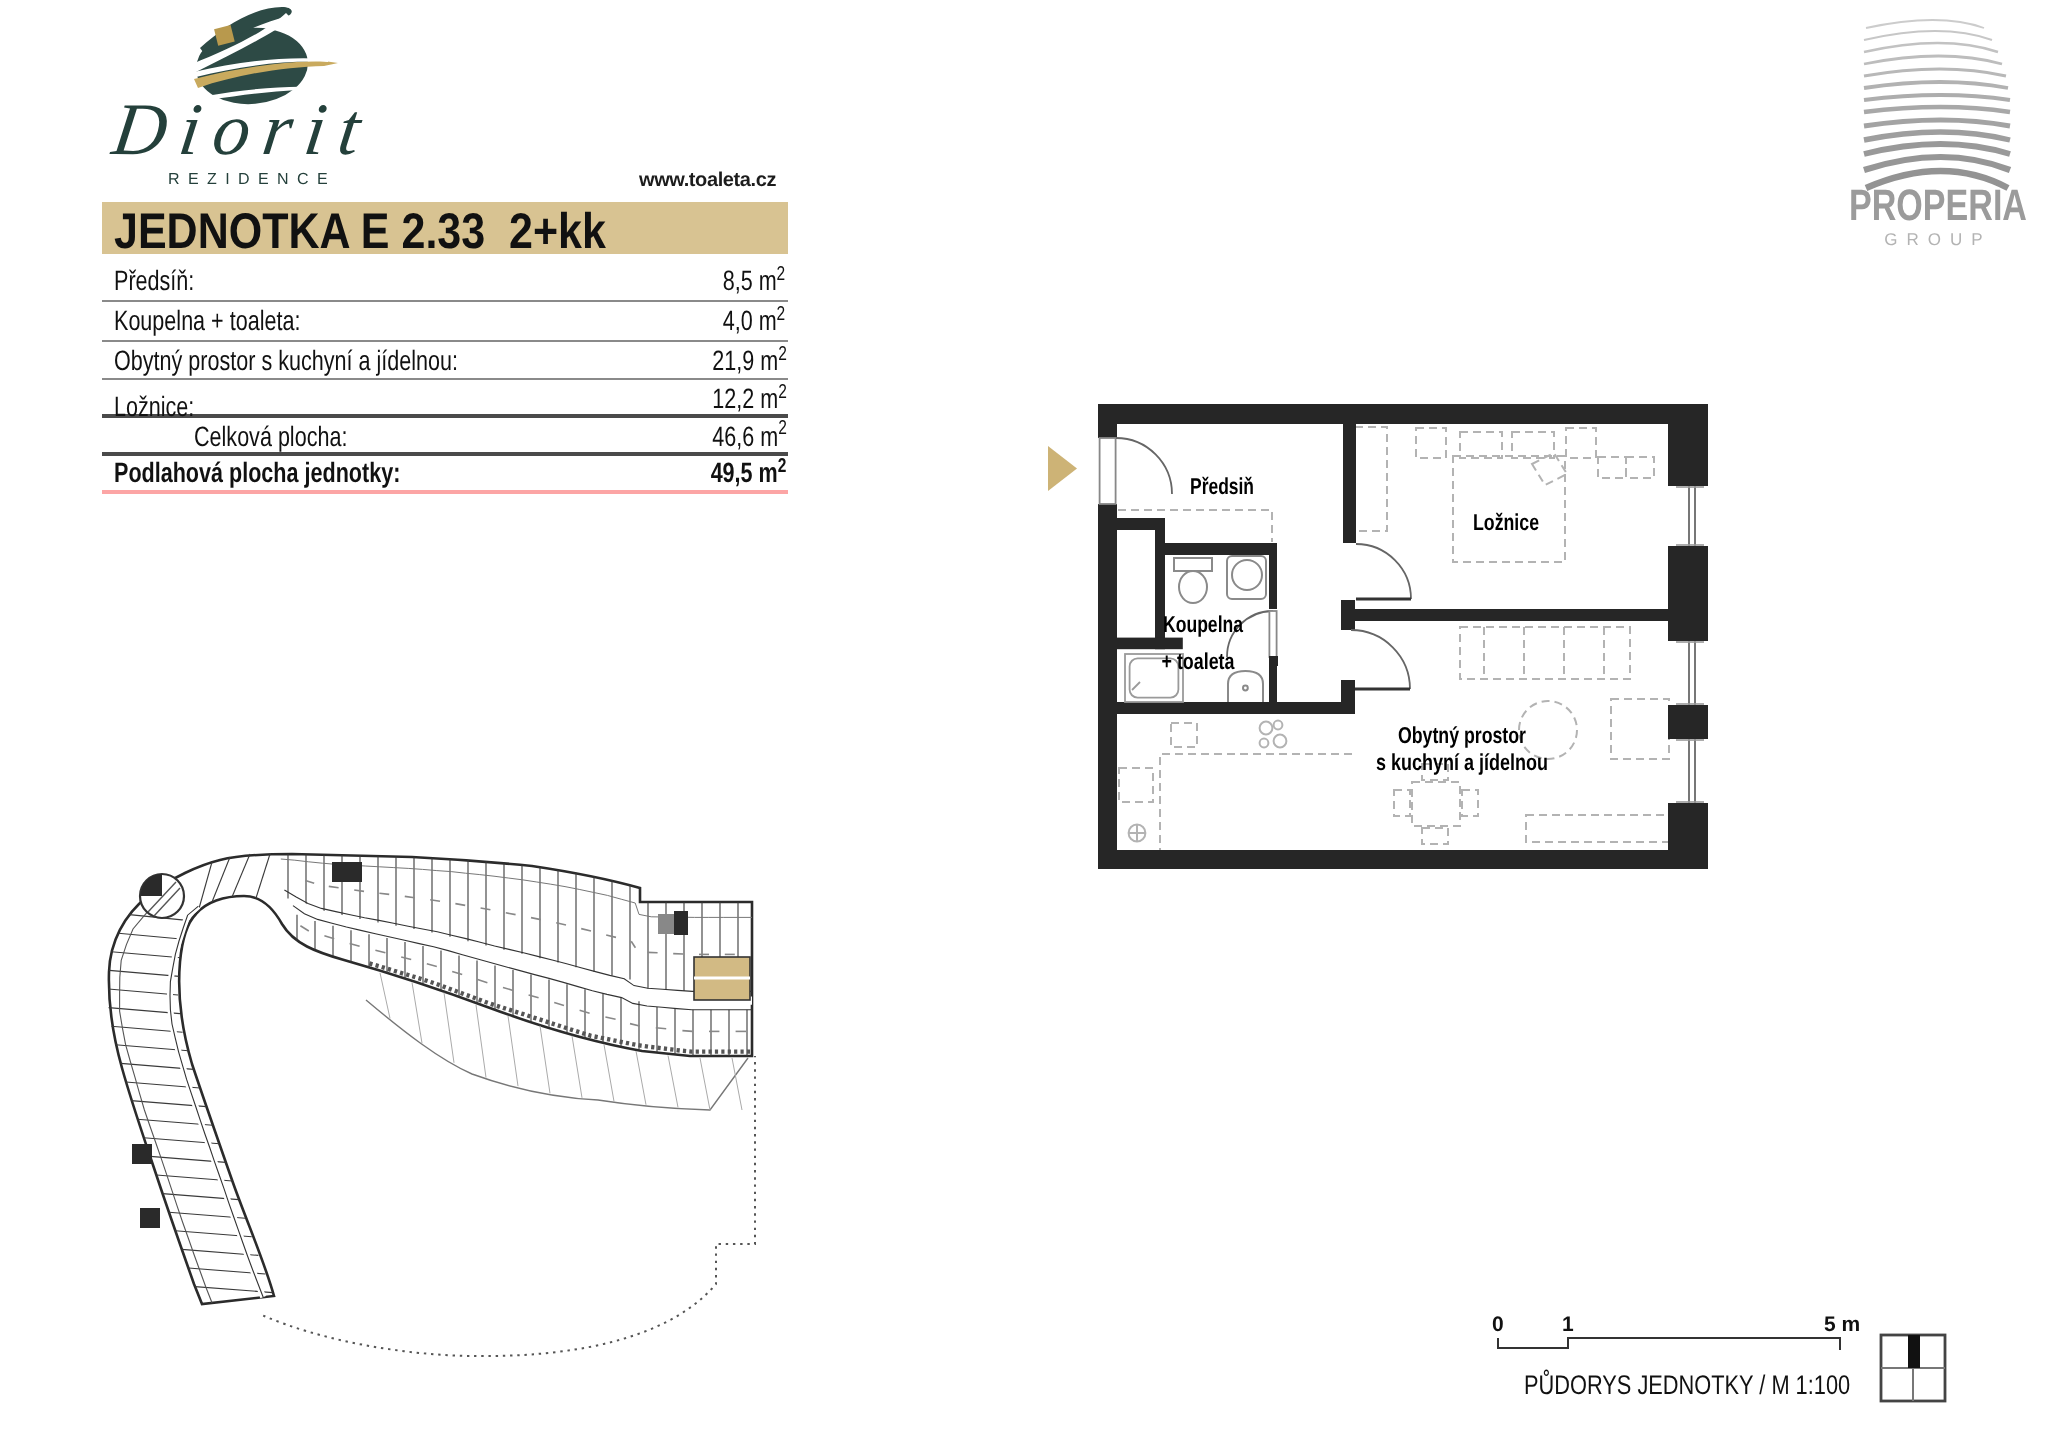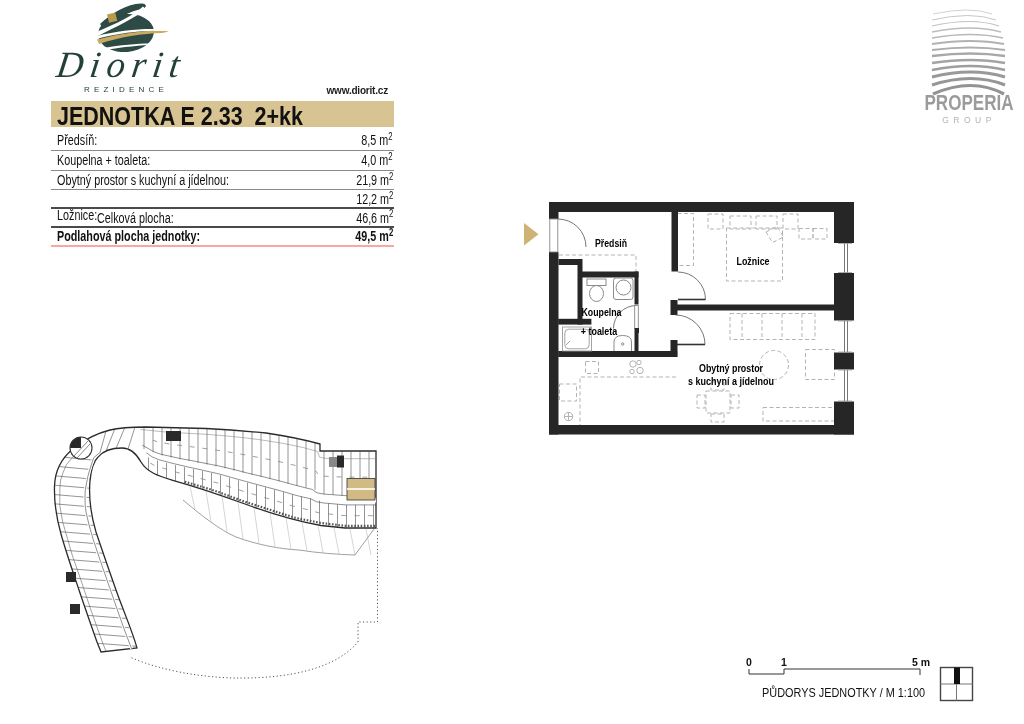--- a/index.html
+++ b/index.html
@@ -24,21 +24,21 @@
     <path d="M 57,36 C 80,30.5 103,28 124,29.5 L 124,31 C 103,30 80,33 58,38.5 Z" fill="#ffffff"></path>
     <path d="M 63,48 C 83,44.5 102,43 115,43.5 L 115,45 C 101,45 83,47 65,50 Z" fill="#ffffff"></path>
     <rect x="68" y="13.5" width="8.5" height="8.5" fill="#b8994d" transform="rotate(-14 72 18)"></rect>
   </g>
 
   <text x="26" y="77" font-family="Liberation Serif" font-size="37" font-style="italic" fill="#24403b" letter-spacing="6.5" transform="skewX(-8)">Diorit</text>
 
   <text x="86" y="92" font-size="8" fill="#24403b" letter-spacing="4.2" text-anchor="middle">REZIDENCE</text>
 </svg>
 
-<div class="abs" style="left:280px;top:85px;width:108px;text-align:right;font-size:10px;letter-spacing:-0.2px;font-weight:bold;color:#1c1c1c;">www.diorit.cz</div>
+<div class="abs" style="left:280px;top:85px;width:108px;text-align:right;font-size:10px;letter-spacing:-0.2px;font-weight:bold;color:#1c1c1c;">www.toaleta.cz</div>
 
 <div class="abs" style="left:51px;top:101px;width:343px;height:26px;background:#d8c392;"></div>
 
 <div class="abs" style="left:57px;top:101.5px;font-size:25px;font-weight:bold;color:#111;white-space:nowrap;transform:scaleX(0.86);transform-origin:left;">JEDNOTKA E 2.33&nbsp;&nbsp;2+kk</div>
 
 <div class="abs" style="left:51px;top:127px;width:343px;font-size:14px;color:#111;">
 
   <div class="abs" style="left:0;top:4px;width:343px;height:19.3px;border-bottom:1px solid #8a8a8a;">
     <span class="abs" style="left:5.5px;top:1px;"><span class="lbl">Předsíň:</span></span>
     <span class="abs" style="right:1px;top:1px;"><span class="val">8,5 m<sup>2</sup></span></span>
@@ -48,21 +48,21 @@
     <span class="abs" style="left:5.5px;top:1.5px;"><span class="lbl">Koupelna + toaleta:</span></span>
     <span class="abs" style="right:1px;top:1.5px;text-decoration:underline;"><span class="val">4,0 m<sup>2</sup></span></span>
   </div>
 
   <div class="abs" style="left:0;top:42.6px;width:343px;height:19.3px;border-bottom:1px solid #8a8a8a;">
     <span class="abs" style="left:5.5px;top:2px;"><span class="lbl">Obytný prostor s kuchyní a jídelnou:</span></span>
     <span class="abs" style="right:1px;top:2px;"><span class="val">21,9 m<sup>2</sup></span></span>
   </div>
 
   <div class="abs" style="left:0;top:61.9px;width:343px;height:18.6px;border-bottom:2px solid #4a4a4a;">
-    <span class="abs" style="left:5.5px;top:18px;"><span class="lbl">Ložnice:</span></span>
+    <span class="abs" style="left:5.5px;top:6px;"><span class="lbl">Ložnice:</span></span>
     <span class="abs" style="right:1px;top:2px;"><span class="val">12,2 m<sup>2</sup></span></span>
   </div>
 
   <div class="abs" style="left:0;top:80.5px;width:343px;height:18.3px;border-bottom:2px solid #4a4a4a;">
     <span class="abs" style="left:5.5px;top:2px;margin-left:40px;"><span class="lbl">Celková plocha:</span></span>
     <span class="abs" style="right:1px;top:2px;"><span class="val">46,6 m<sup>2</sup></span></span>
   </div>
 
   <div class="abs" style="left:0;top:98.8px;width:343px;height:19.4px;border-bottom:2px solid #fca5a5;font-weight:bold;">
     <span class="abs" style="left:5.5px;top:2px;"><span class="lbl">Podlahová plocha jednotky:</span></span>

